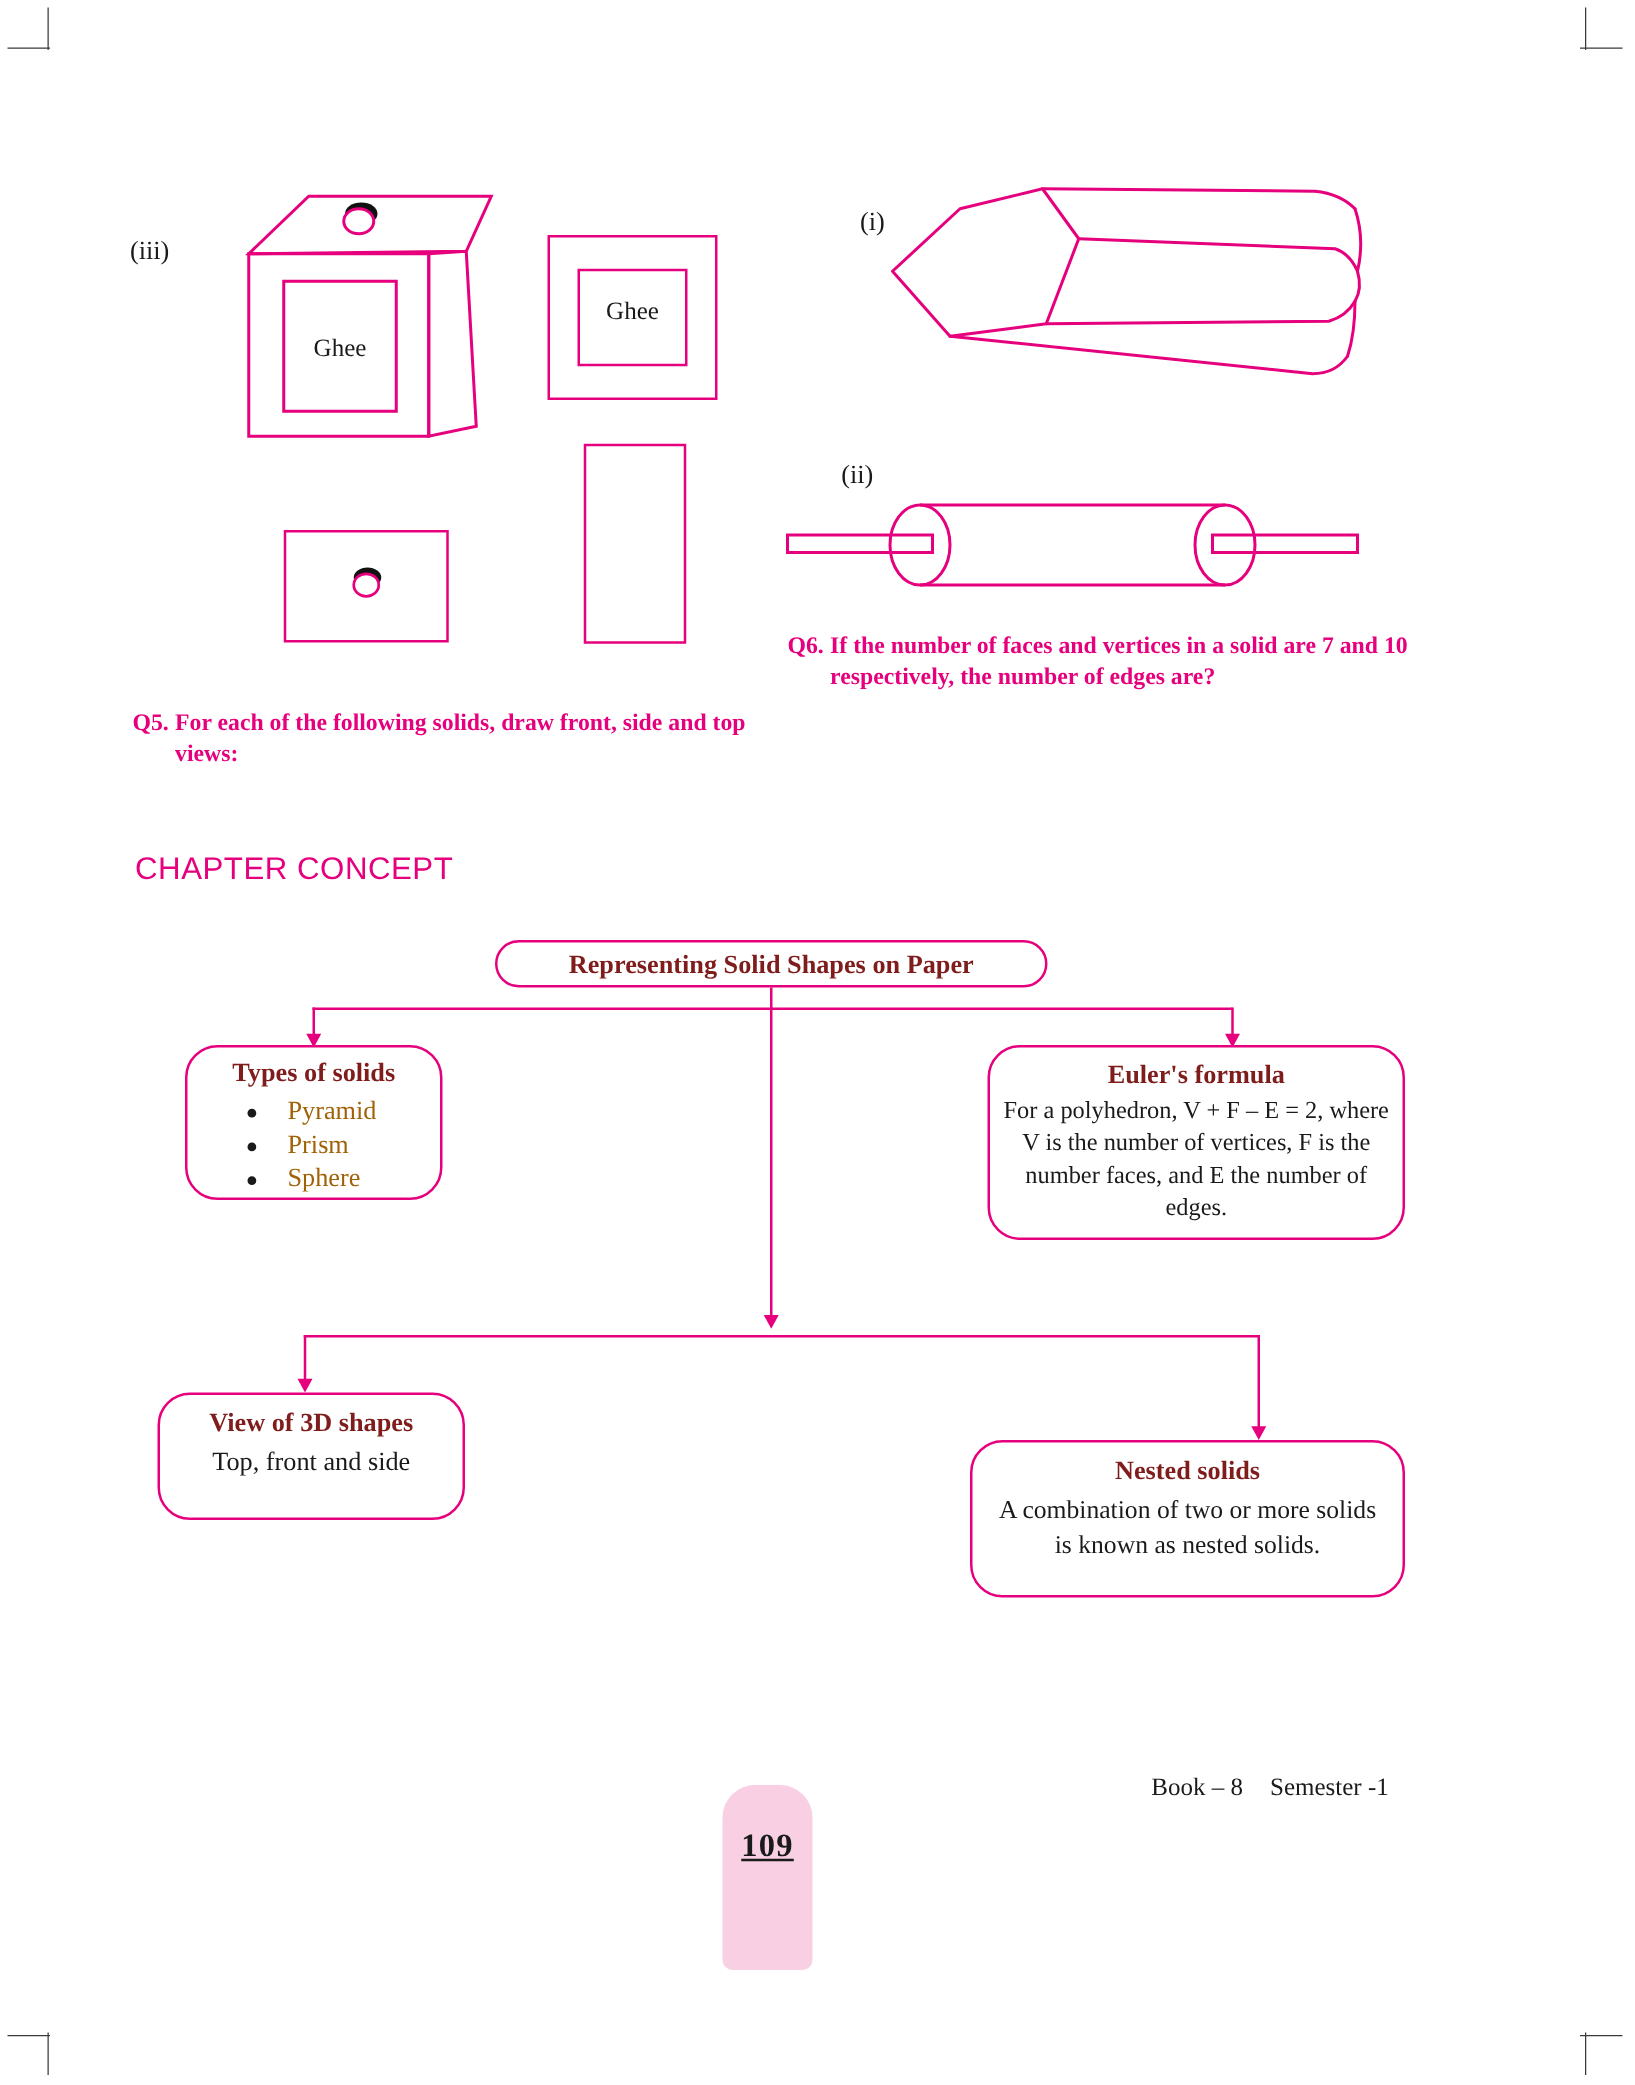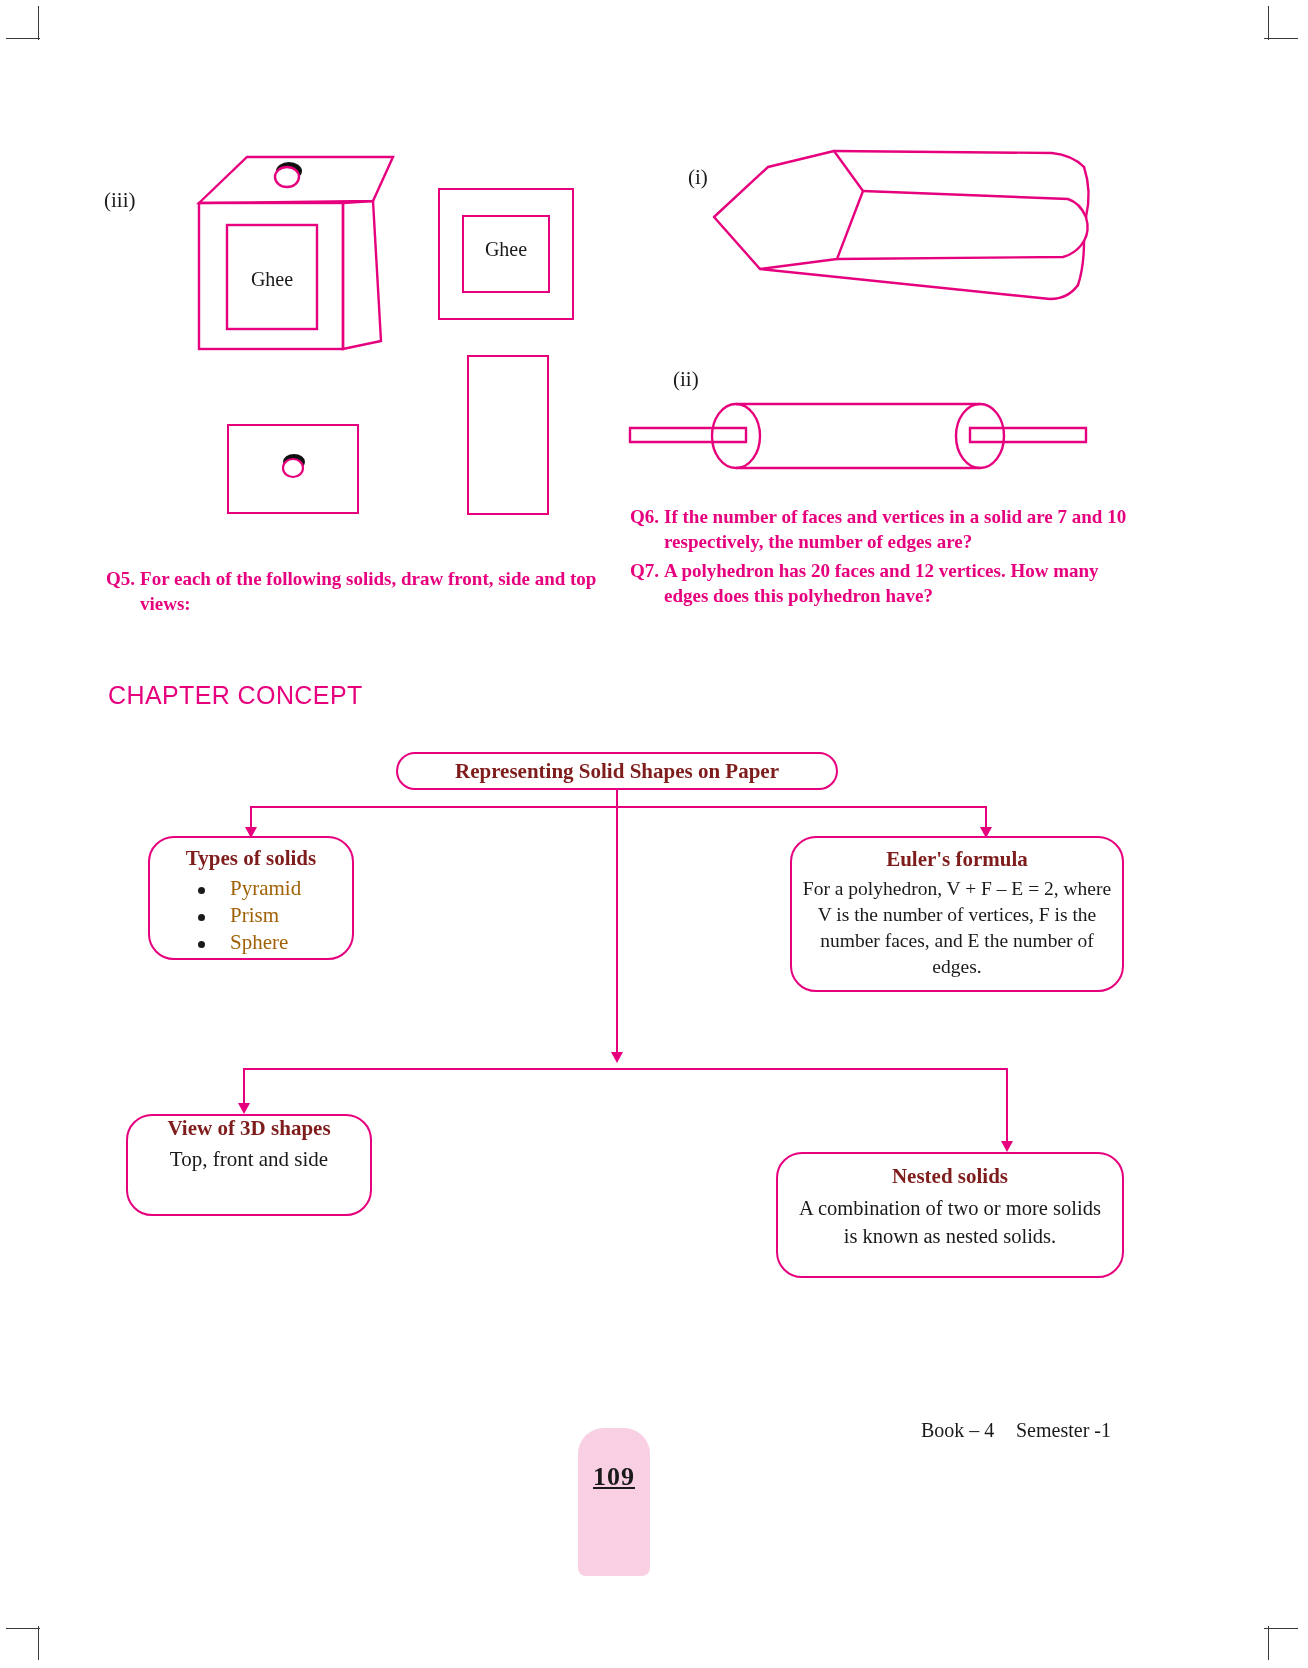--- a/index.html
+++ b/index.html
@@ -137,26 +137,20 @@
     </g>
   </svg>
 
   <div class="qblock" style="left:630px;top:504px;width:500px;">
     <div class="qrow">
       <span class="qn">Q6.</span>
       <span class="qt">If the number of faces and vertices in a solid are 7 and 10 respectively, the number of edges are?</span>
     </div>
   </div>
 
-  <div class="qblock" style="left:630px;top:558px;width:500px;">
-    <div class="qrow">
-      <span class="qn">Q7.</span>
-      <span class="qt">A polyhedron has 20 faces and 12 vertices. How many edges does this polyhedron have?</span>
-    </div>
-  </div>
 
   <div class="qblock" style="left:106px;top:566px;width:500px;">
     <div class="qrow">
       <span class="qn">Q5.</span>
       <span class="qt">For each of the following solids, draw front, side and top views:</span>
     </div>
   </div>
 
   <div class="cc-heading" style="left:108px;top:681px;">CHAPTER CONCEPT</div>
 
@@ -187,28 +181,28 @@
     <div class="bdy" style="font-size:19.5px;line-height:1.34;margin-top:4px;padding:0 10px;">For a polyhedron, V + F – E = 2, where V is the number of vertices, F is the number faces, and E the number of edges.</div>
   </div>
 
   <div class="ln h" style="left:243px;top:1068px;width:765px;"></div>
   <div class="ln v" style="left:243px;top:1068px;height:38px;"></div>
   <div class="arw" style="left:238px;top:1103px;"></div>
   <div class="ln v" style="left:1006px;top:1068px;height:76px;"></div>
   <div class="arw" style="left:1001px;top:1141px;"></div>
 
   <div class="fbox" style="left:126px;top:1114px;width:246px;height:102px;">
-    <div class="ttl" style="font-size:21px;">View of 3D shapes</div>
+    <div class="ttl" style="font-size:21px;margin-top:10px;">View of 3D shapes</div>
     <div class="bdy" style="font-size:21px;margin-top:6px;">Top, front and side</div>
   </div>
 
   <div class="fbox" style="left:776px;top:1152px;width:348px;height:126px;">
     <div class="ttl" style="font-size:21px;margin-top:10px;">Nested solids</div>
     <div class="bdy" style="font-size:20.5px;line-height:1.36;margin-top:6px;padding:0 12px;">A combination of two or more solids is known as nested solids.</div>
   </div>
 
   <div class="pagetab" style="left:578px;top:1428px;width:72px;height:148px;"></div>
   <div class="pageno" style="left:578px;top:1462px;width:72px;">109</div>
 
-  <div class="bookline" style="left:921px;top:1419px;">Book – 4</div>
+  <div class="bookline" style="left:921px;top:1419px;">Book – 8</div>
   <div class="bookline" style="left:1016px;top:1419px;">Semester -1</div>
 
 </div>
 
 </body></html>

